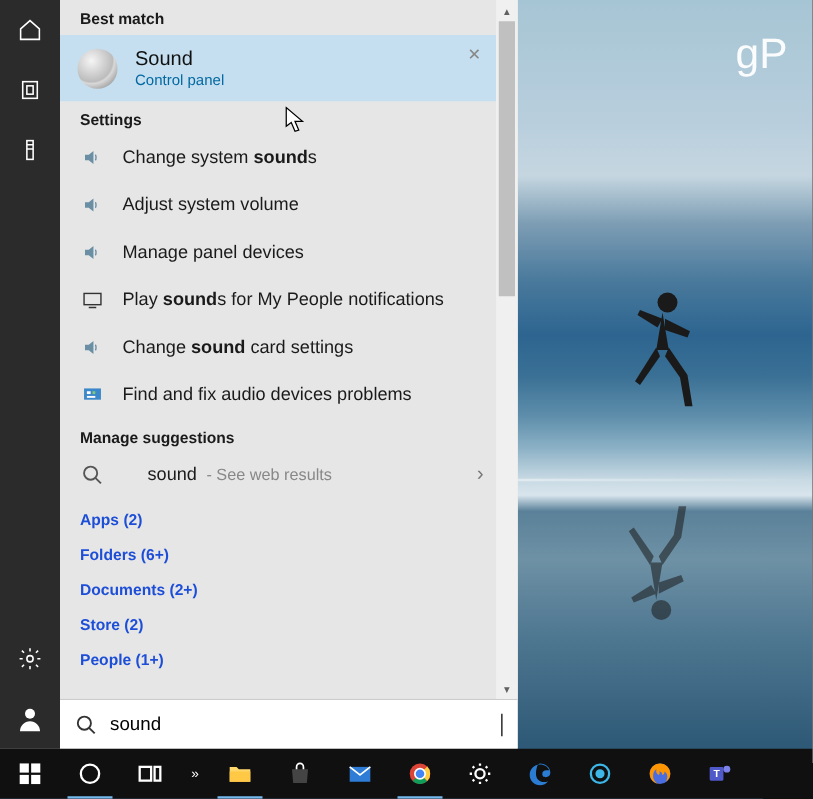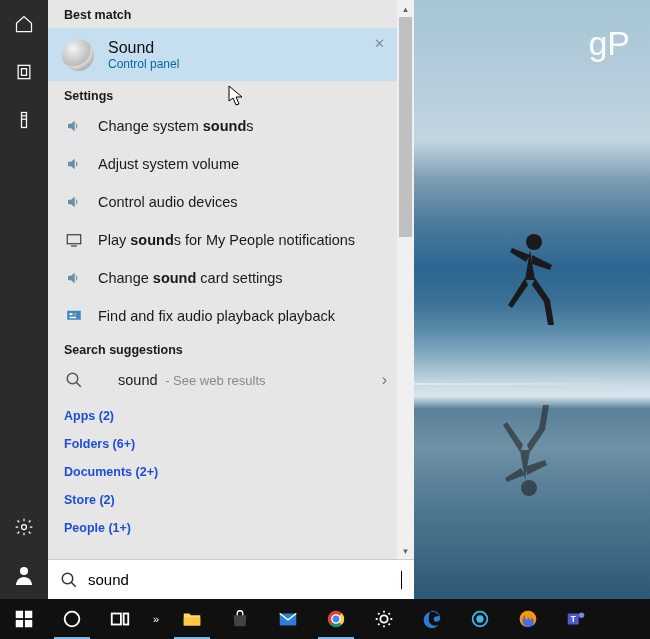--- a/index.html
+++ b/index.html
@@ -220,21 +220,21 @@
             </span>
             <span class="txt">Adjust system volume</span>
           </div>
           <div class="item">
             <span class="ico">
               <svg viewBox="0 0 24 24" fill="#6a8fa5">
                 <path d="M4 9h4l5-4v14l-5-4H4z"></path>
                 <path d="M15 9c1 1 1 5 0 6" fill="none" stroke="#6a8fa5" stroke-width="1.5"></path>
               </svg>
             </span>
-            <span class="txt">Control audio devices</span>
+            <span class="txt">Manage panel devices</span>
           </div>
           <div class="item">
             <span class="ico">
               <svg viewBox="0 0 24 24" fill="none" stroke="#333" stroke-width="1.5">
                 <rect x="3" y="5" width="18" height="12"></rect>
                 <line x1="8" y1="20" x2="16" y2="20"></line>
               </svg>
             </span>
             <span class="txt">Play <b>sound</b>s for My People notifications</span>
           </div>
@@ -249,25 +249,25 @@
           </div>
           <div class="item">
             <span class="ico">
               <svg viewBox="0 0 24 24">
                 <rect x="3" y="5" width="18" height="12" fill="#3a87c9"></rect>
                 <rect x="6" y="8" width="4" height="3" fill="#fff"></rect>
                 <rect x="12" y="8" width="3" height="3" fill="#7fc97f"></rect>
                 <rect x="6" y="13" width="9" height="2" fill="#fff"></rect>
               </svg>
             </span>
-            <span class="txt">Find and fix audio playback playback</span>
+            <span class="txt">Find and fix audio devices problems</span>
           </div>
         </div>
 
-      <div class="section-label">Search suggestions</div>
+      <div class="section-label">Manage suggestions</div>
 
       <div class="item suggest">
         <span class="ico">
           <svg viewBox="0 0 24 24">
               <circle cx="10" cy="10" r="7"></circle>
               <line x1="15" y1="15" x2="21" y2="21"></line>
             </svg>
         </span>
         <span class="txt"><span>sound</span><span class="hint"> - <span>See web results</span></span></span>
         <span class="chev">›</span>

